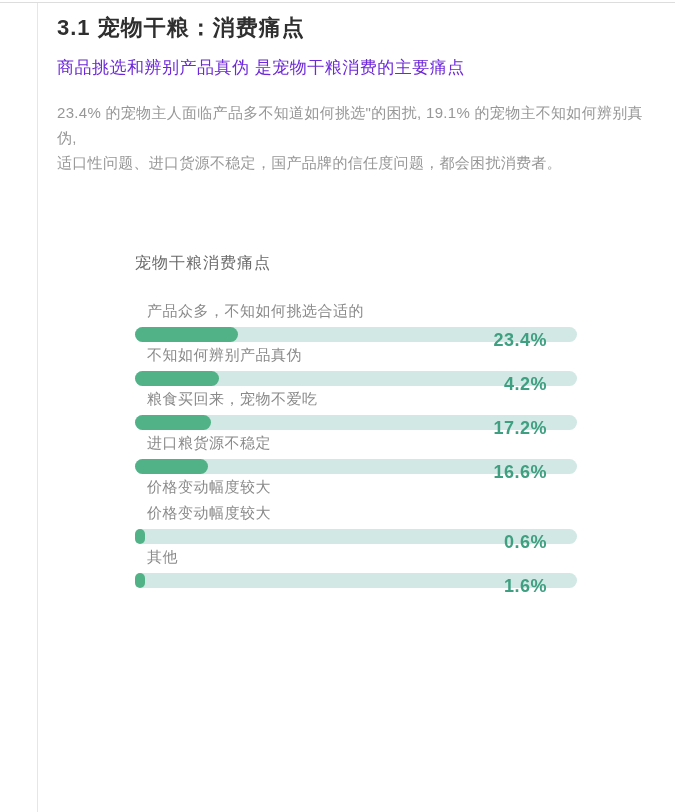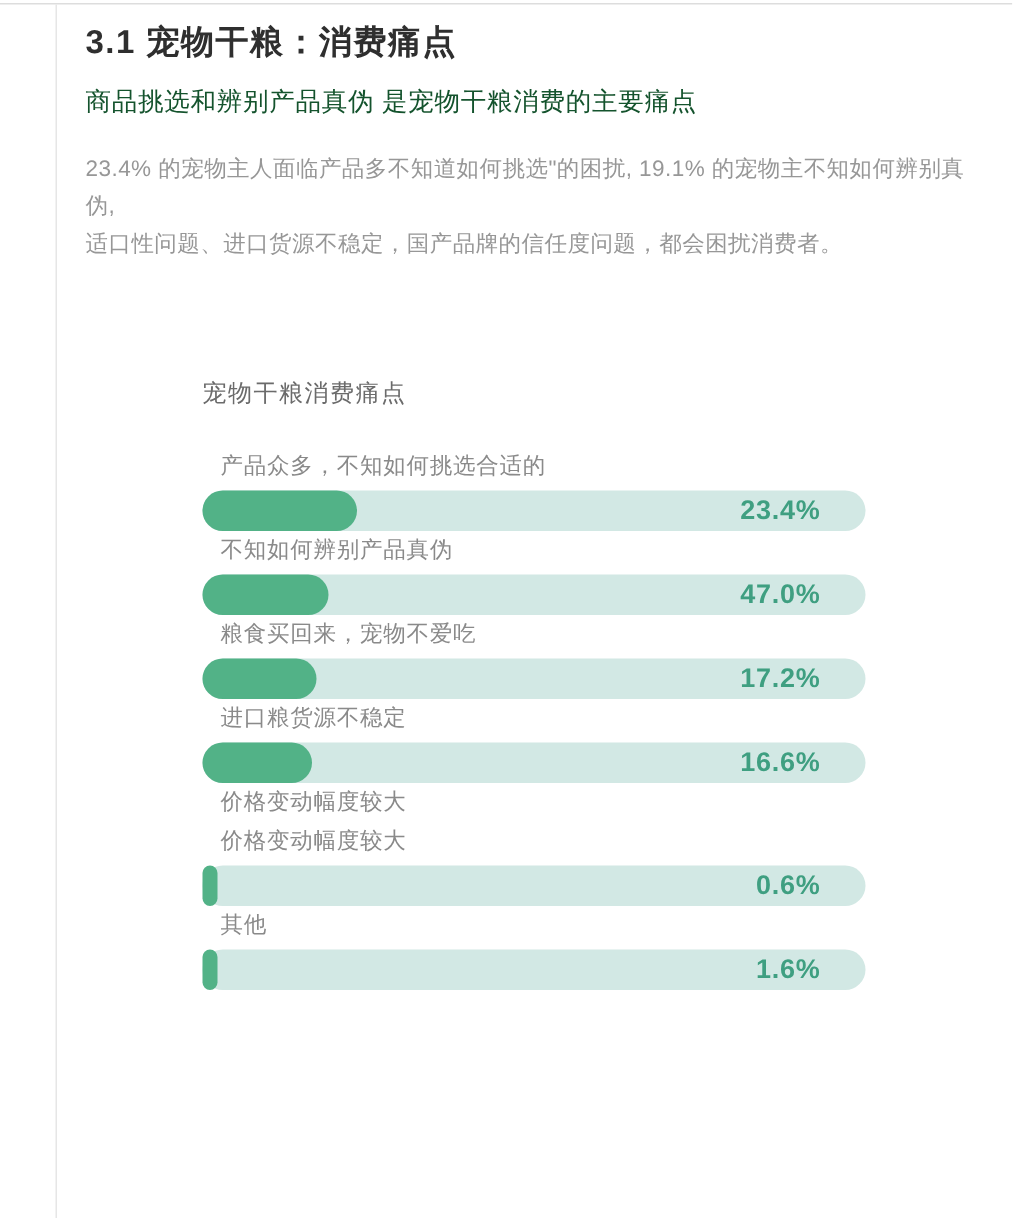--- a/index.html
+++ b/index.html
@@ -26,21 +26,21 @@
     line-height: 28px;
     font-weight: bold;
     color: #2f2f2f;
     letter-spacing: 1px;
   }
   .section-subtitle {
     margin: 15px 0 0 0;
     font-size: 17px;
     line-height: 22px;
     font-weight: normal;
-    color: #14532d;
+    color: #6d28d9;
     letter-spacing: 0.5px;
   }
   .body-text {
     margin: 21px 0 0 0;
     font-size: 15px;
     line-height: 25px;
     color: #979797;
     letter-spacing: 0.3px;
   }
   .chart { margin: 78px 0 0 78px; width: 442px; }
@@ -55,21 +55,21 @@
   .bar-row { margin-bottom: 3px; }
   .row-label {
     margin: 0 0 6px 12px;
     font-size: 15px;
     line-height: 20px;
     color: #8a8a8a;
     letter-spacing: 0.5px;
   }
   .track {
     position: relative;
-    height: 27px;
+    height: 15px;
     background: #d2e8e4;
     border-radius: 14px;
     text-align: right;
   }
   .fill {
     position: absolute;
     left: 0; top: 0; bottom: 0;
     min-width: 10px;
     background: #52b287;
     border-radius: 14px;
@@ -109,21 +109,21 @@
           <div class="track">
             <div class="fill" style="width: 23.4%;"></div>
             <div class="pct">23.4%</div>
           </div>
         </div>
 
         <div class="bar-row">
           <div class="row-label">不知如何辨别产品真伪</div>
           <div class="track">
             <div class="fill" style="width: 19.1%;"></div>
-            <div class="pct">47.0%</div>
+            <div class="pct">4.2%</div>
           </div>
         </div>
 
         <div class="bar-row">
           <div class="row-label">粮食买回来，宠物不爱吃</div>
           <div class="track">
             <div class="fill" style="width: 17.2%;"></div>
             <div class="pct">17.2%</div>
           </div>
         </div>

